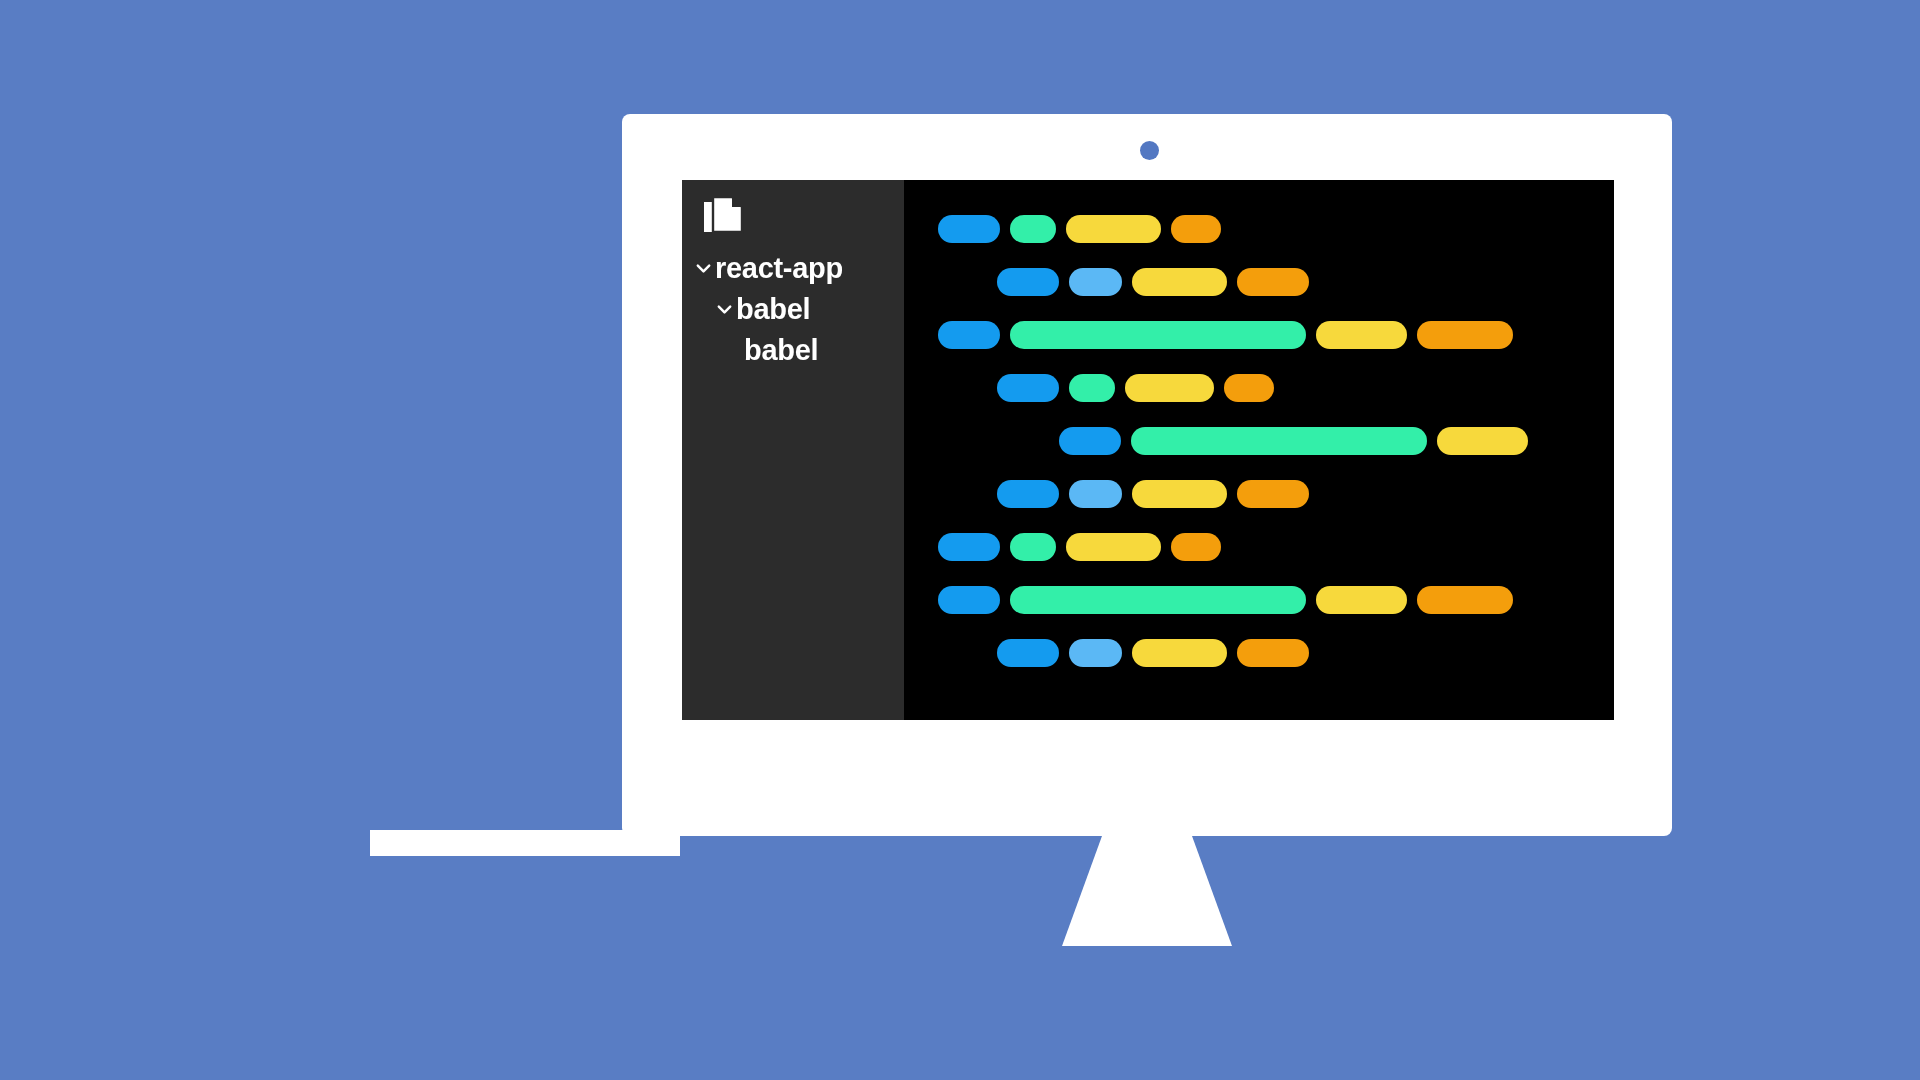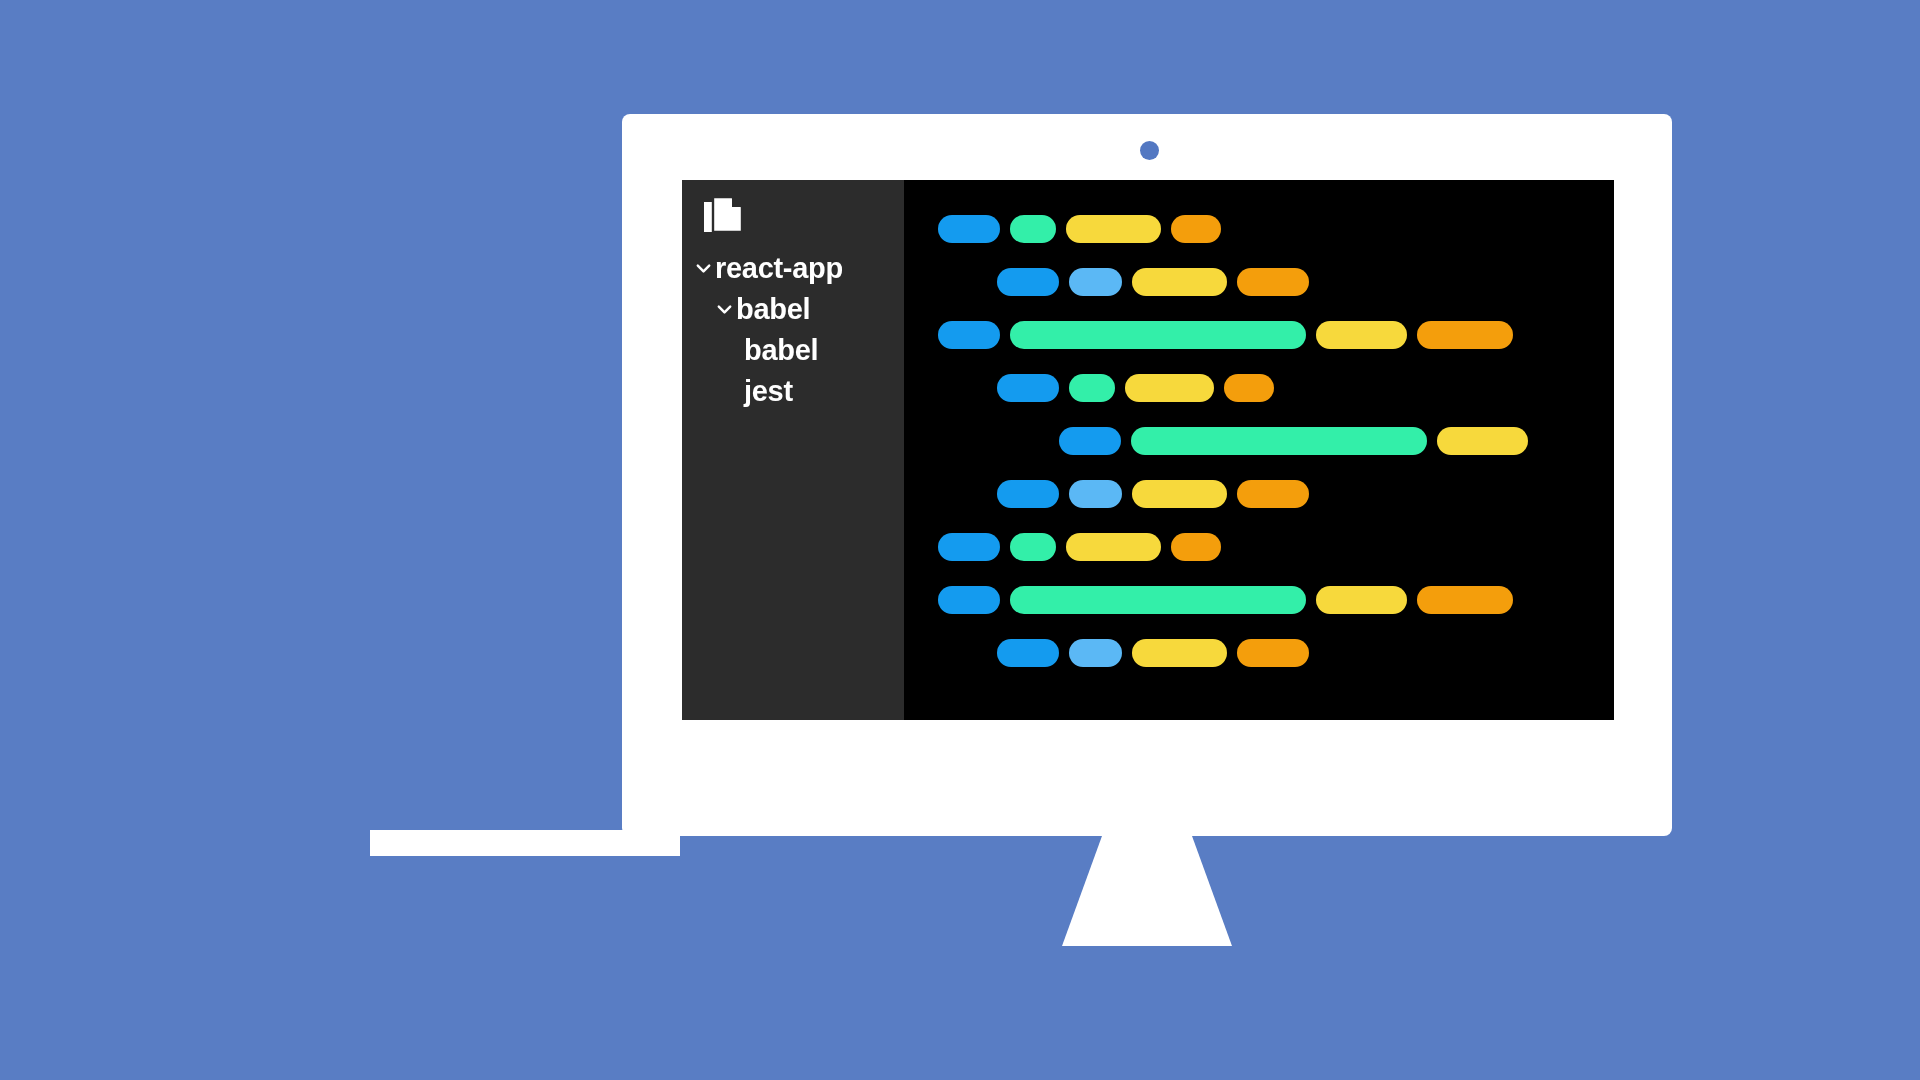--- a/index.html
+++ b/index.html
@@ -164,23 +164,20 @@
             <path d="M4 7 L10 13 L16 7" fill="none" stroke="#FFFFFF" stroke-width="2.6" stroke-linecap="round" stroke-linejoin="round"></path>
           </svg>
           <span class="label">babel</span>
         </div>
 
 
         <div class="tree-row tree-depth-2">
           <span class="label">babel</span>
         </div>
 
-        <div class="tree-row tree-depth-2">
-          <span class="label">jest</span>
-        </div>
 
       </div>
 
       <div id="code-pane" style="background: rgb(0, 0, 0);">
           <div class="code-line" style="padding-left: 34px;">
             <div class="token" style="width: 62px; background: rgb(20, 155, 239);"></div>
             <div class="token" style="width: 46px; background: rgb(51, 239, 169);"></div>
             <div class="token" style="width: 95px; background: rgb(247, 217, 60);"></div>
             <div class="token" style="width: 50px; background: rgb(244, 158, 12);"></div>
           </div>

